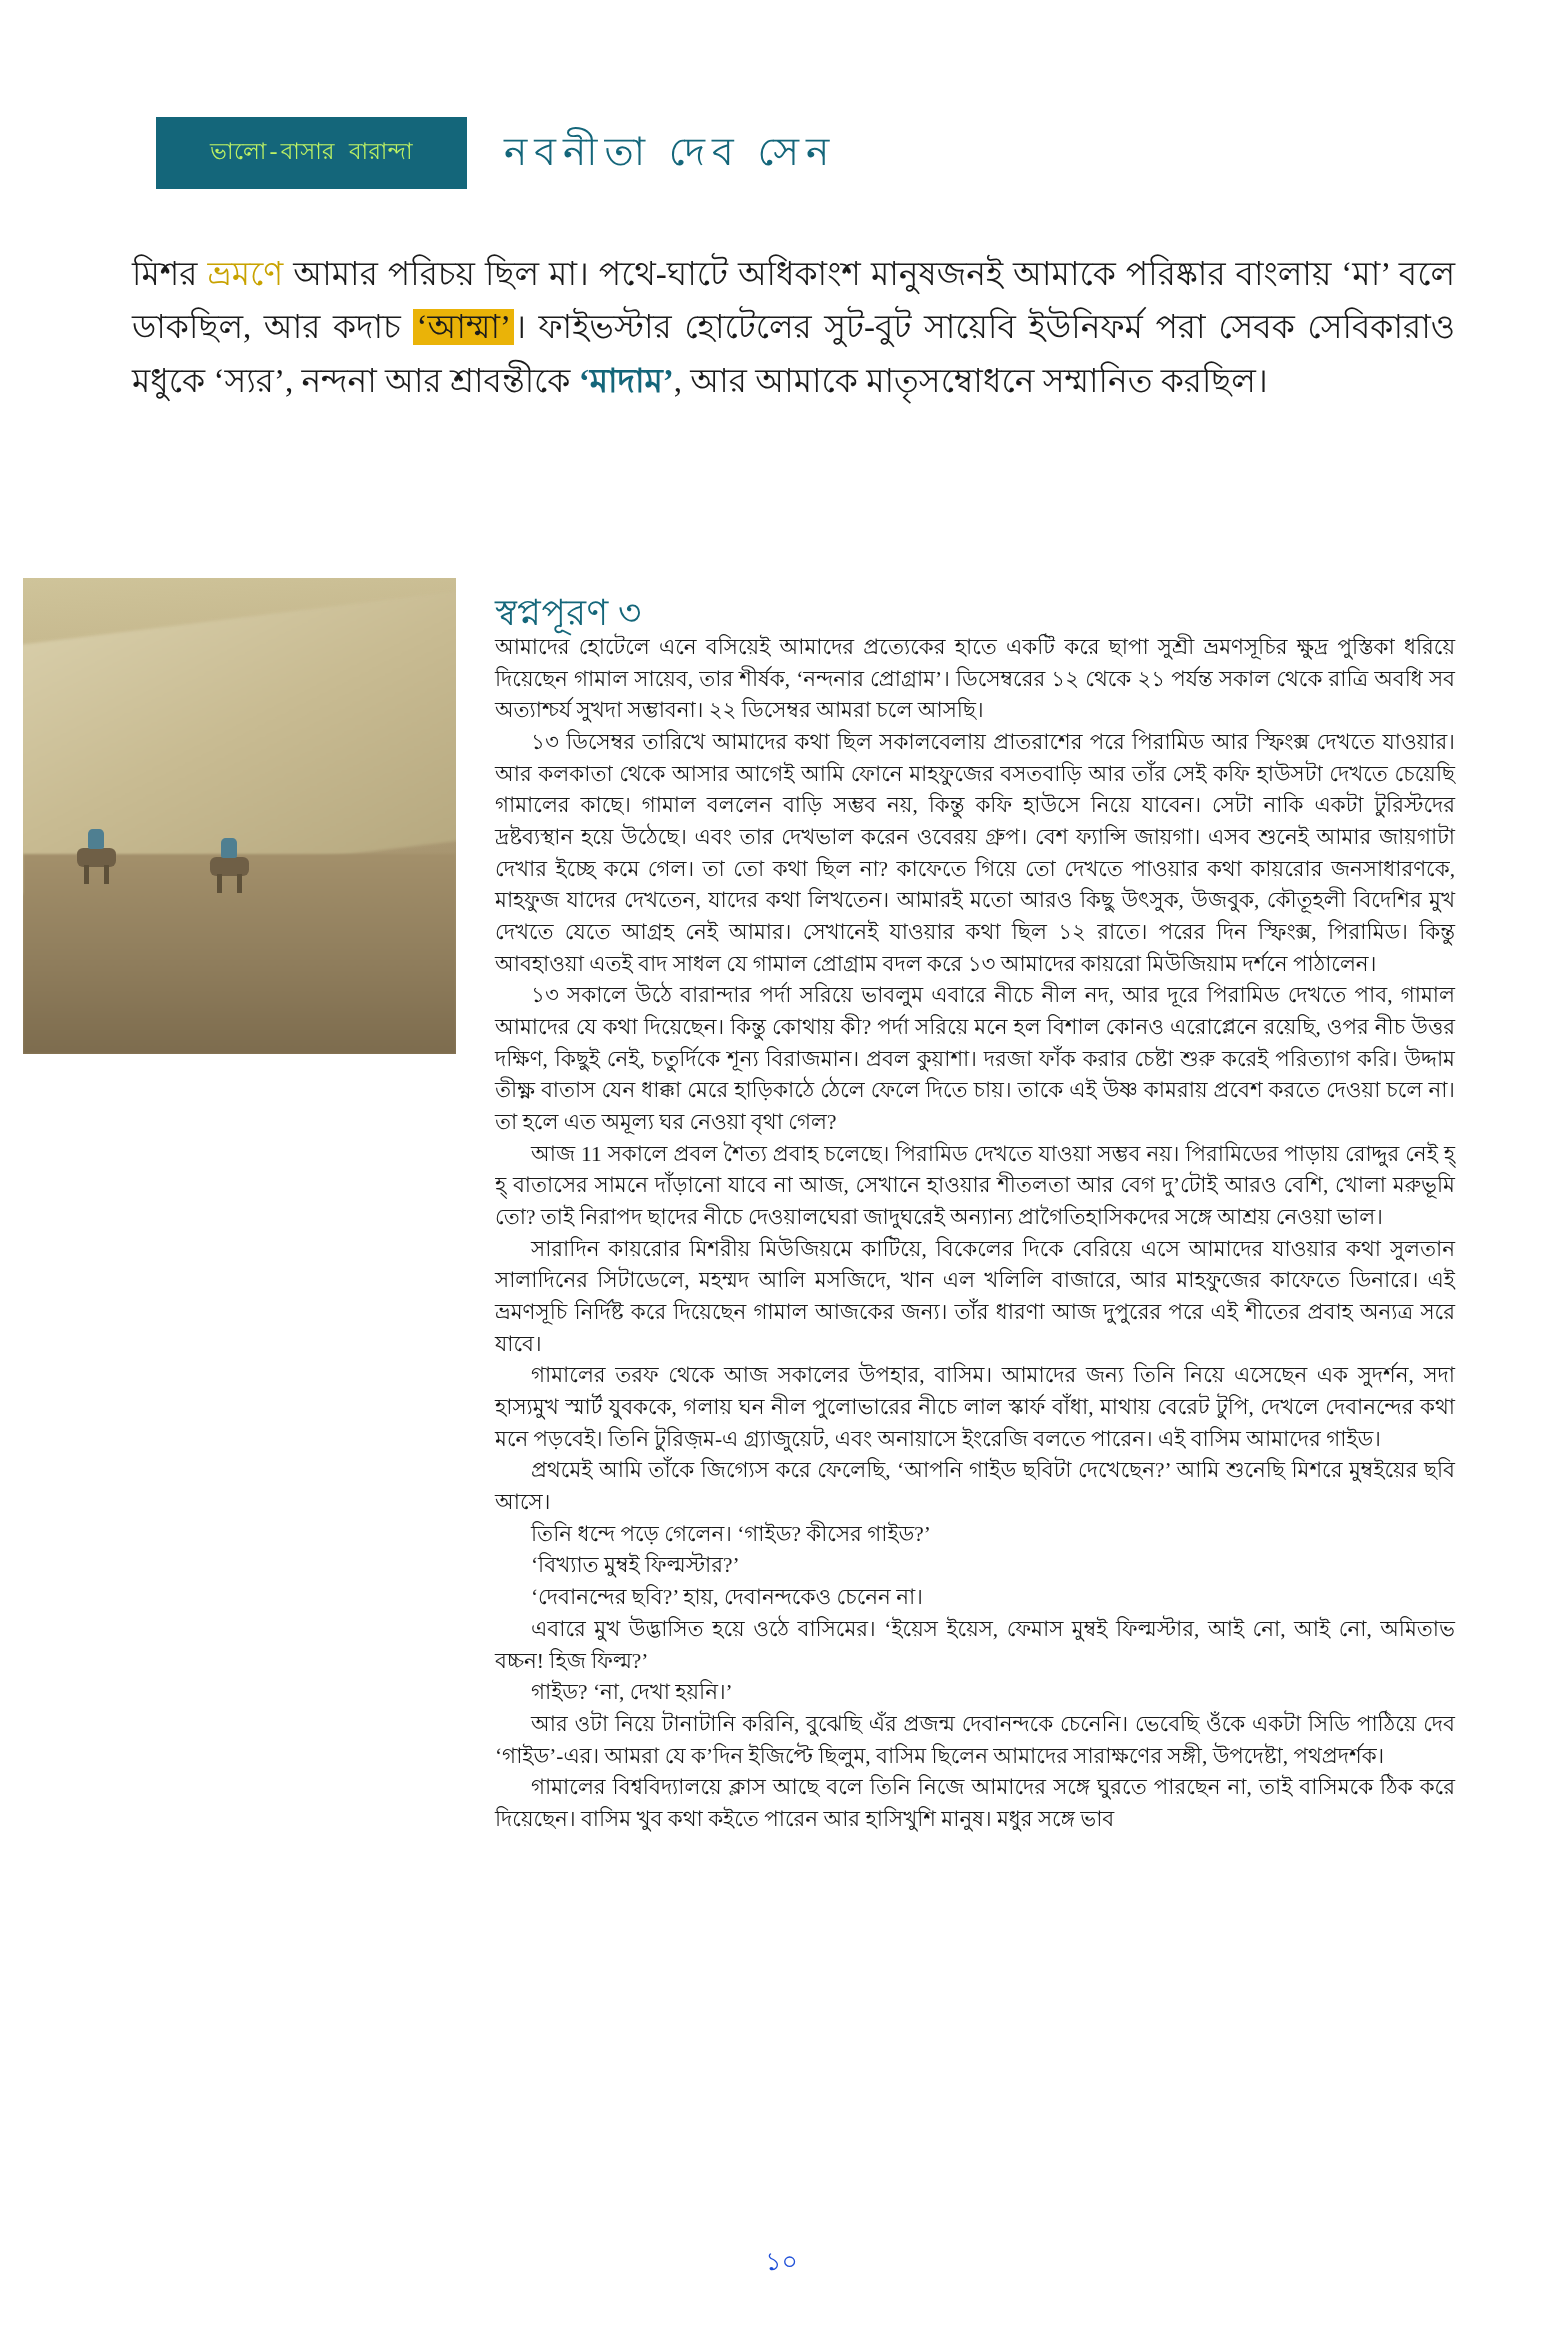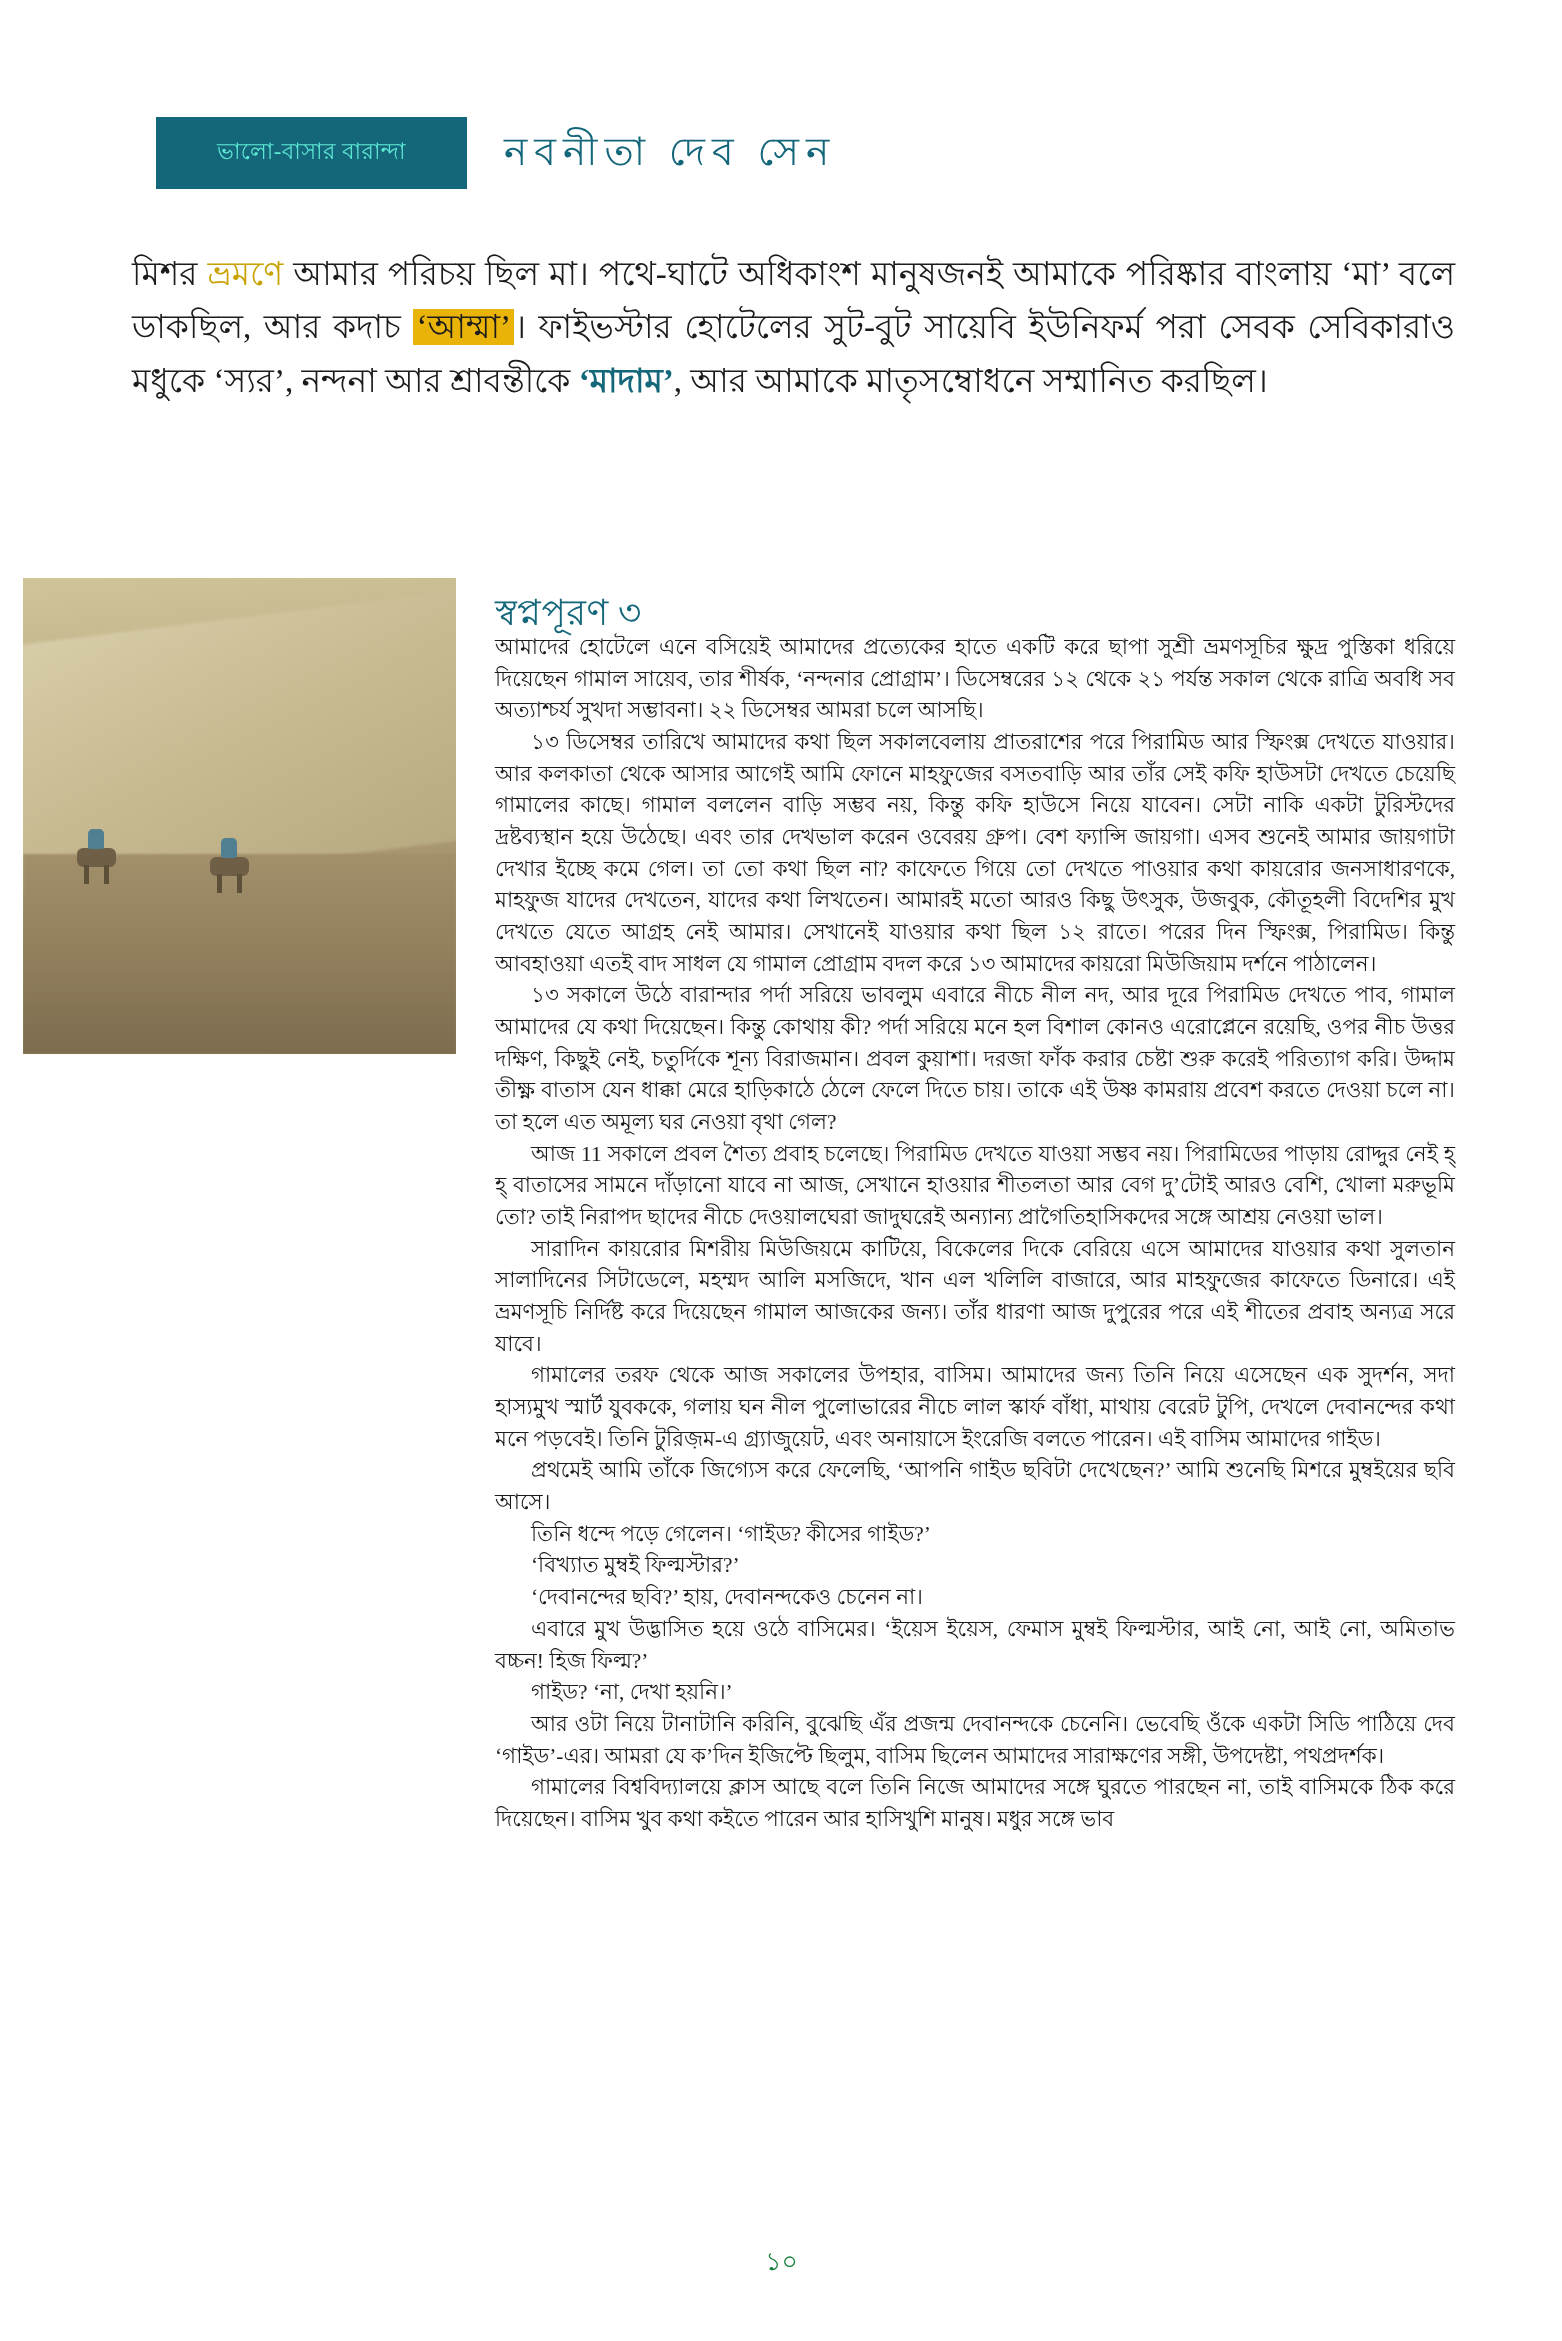--- a/index.html
+++ b/index.html
@@ -27,29 +27,29 @@
     position: absolute;
     left: 156px;
     top: 117px;
     width: 1292px;
     height: 72px;
     display: flex;
     align-items: center;
   }
   .series-tag {
     background: #14667a;
-    color: #5eead4;
+    color: #bef264;
     width: 311px;
     height: 72px;
     display: flex;
     align-items: center;
     justify-content: center;
     font-size: 22.6px;
     letter-spacing: 0.4px;
-    font-family: Liberation Serif, serif;
+    font-family: Liberation Mono, monospace;
   }
   .author-name {
     margin-left: 37px;
     font-size: 39px;
     color: #14667a;
     letter-spacing: 7px;
     font-family: "Liberation Serif", serif;
   }
 
   
@@ -170,21 +170,21 @@
   }
 
   
   .folio {
     position: absolute;
     left: 0;
     top: 2242px;
     width: 1563px;
     text-align: center;
     font-size: 25px;
-    color: #15803d;
+    color: #1d4ed8;
   }
 </style>
 </head>
 <body>
 
 <div class="page">
 
   <div class="header">
     <div class="series-tag">ভালো-বাসার বারান্দা</div>
     <div class="author-name">নবনীতা দেব সেন</div>

